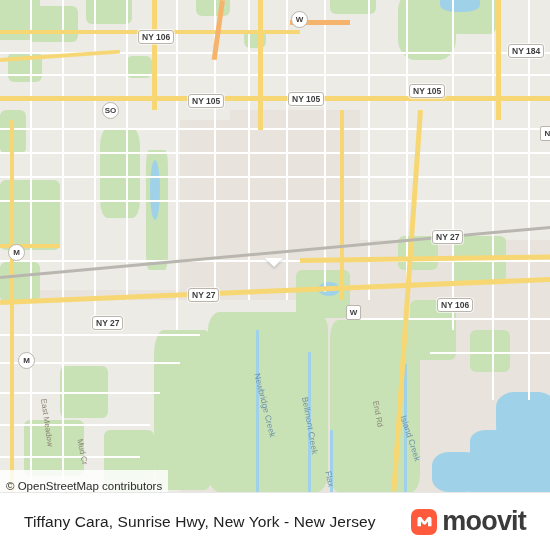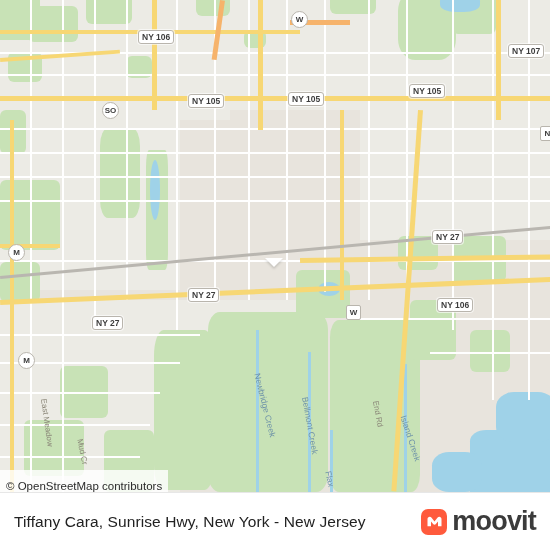--- a/index.html
+++ b/index.html
@@ -185,21 +185,21 @@
     position: absolute;
     left: 0;
     top: 492px;
     width: 550px;
     height: 58px;
     background: #ffffff;
     border-top: 1px solid #e7e7e7;
     display: flex;
     align-items: center;
     justify-content: space-between;
-    padding: 0 14px;
+    padding: 0 24px;
     box-sizing: border-box;
   }
   #footer-title {
     font-size: 15.5px;
     color: #222222;
     font-weight: normal;
     letter-spacing: 0.1px;
   }
   #brand {
     display: flex;
@@ -321,21 +321,21 @@
 
     <div class="road-mot" style="left:220px;top:0;width:5px;height:60px;transform:rotate(8deg);transform-origin:0 0;"></div>
     <div class="road-mot" style="left:290px;top:20px;width:60px;height:5px;"></div>
 
     <div class="rail" style="left:0;top:276px;width:560px;height:2.5px;transform:rotate(-5.2deg);transform-origin:0 0;"></div>
 
     <div class="shield" style="left:138px;top:30px;">NY 106</div>
     <div class="shield" style="left:188px;top:94px;">NY 105</div>
     <div class="shield" style="left:288px;top:92px;">NY 105</div>
     <div class="shield" style="left:409px;top:84px;">NY 105</div>
-    <div class="shield" style="left:508px;top:44px;">NY 107</div>
+    <div class="shield" style="left:508px;top:44px;">NY 184</div>
     <div class="shield" style="left:432px;top:230px;">NY 27</div>
     <div class="shield" style="left:188px;top:288px;">NY 27</div>
     <div class="shield" style="left:92px;top:316px;">NY 27</div>
     <div class="shield" style="left:437px;top:298px;">NY 106</div>
 
     <div class="circ-label" style="left:102px;top:102px;">SO</div>
     <div class="circ-label" style="left:8px;top:244px;">M</div>
     <div class="circ-label" style="left:18px;top:352px;">M</div>
     <div class="circ-label" style="left:291px;top:11px;">W</div>
     <div class="sq-label" style="left:346px;top:305px;">W</div>

